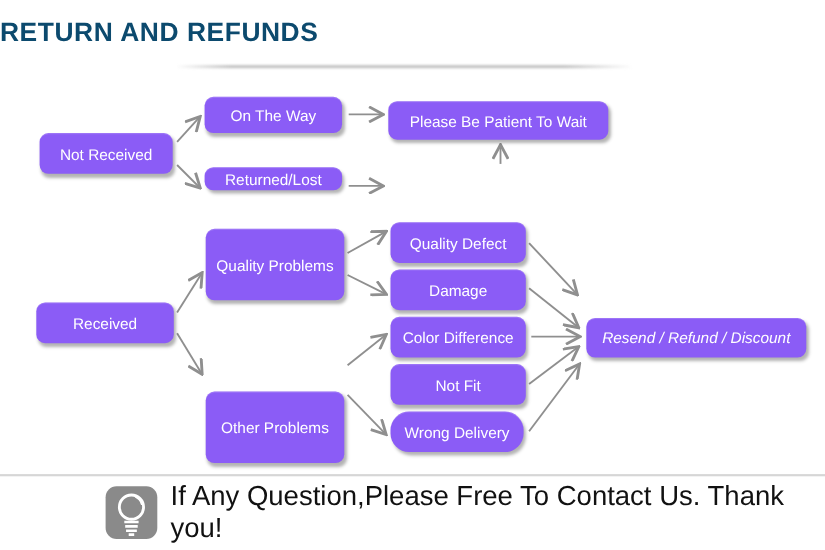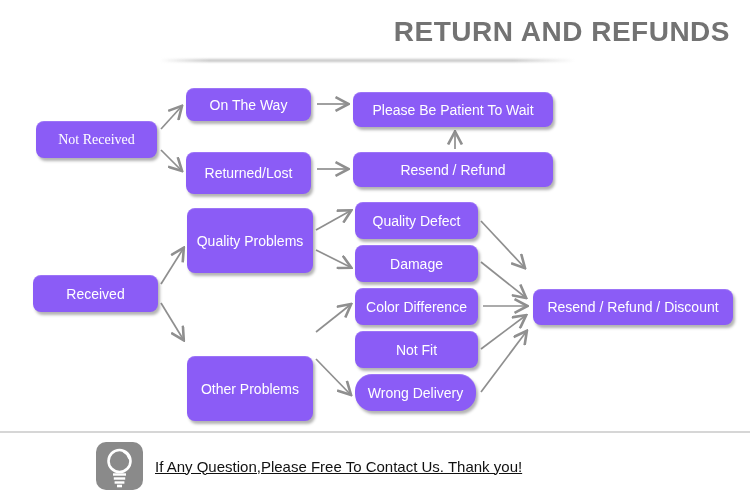--- a/index.html
+++ b/index.html
@@ -9,25 +9,25 @@
     height: 500px;
     background: #ffffff;
     font-family: "Liberation Sans", sans-serif;
     overflow: hidden;
   }
   .page-title {
     position: absolute;
     left: 0; top: 16px;
     width: 730px;
     margin: 0;
-    text-align: right;
-    font-size: 28px;
+    text-align: left;
+    font-size: 24px;
     font-weight: bold;
     letter-spacing: 0.5px;
-    color: #737373;
+    color: #0c4a6e;
   }
   .title-underline {
     position: absolute;
     left: 160px; top: 59px;
     width: 415px; height: 3px;
     border-radius: 2px;
     background: linear-gradient(to right, rgba(200,200,200,0), #c6c6c6 12%, #c6c6c6 85%, rgba(200,200,200,0));
     filter: blur(0.8px);
   }
   svg.arrows {
@@ -40,34 +40,34 @@
     background: #8b5cf6;
     color: #ffffff;
     display: flex;
     align-items: center;
     justify-content: center;
     text-align: center;
     border-radius: 8px;
     font-size: 14px;
     box-shadow: 2px 3px 3px rgba(0,0,0,0.3), inset 0 1px 0 rgba(255,255,255,0.15);
   }
-  #b-not-received            { left: 36px;  top: 121px; width: 121px; height: 37px; font-family: Liberation Serif, serif; }
+  #b-not-received            { left: 36px;  top: 121px; width: 121px; height: 37px; }
   #b-on-the-way              { left: 186px; top: 88px;  width: 125px; height: 33px; }
-  #b-returned-lost           { left: 186px; top: 152px; width: 125px; height: 42px; }
+  #b-returned-lost           { left: 186px; top: 152px; width: 125px; height: 21px; }
   #b-patient-wait            { left: 353px; top: 92px;  width: 200px; height: 35px; }
   #b-resend-refund           { left: 353px; top: 152px; width: 200px; height: 35px; }
   #b-quality-problems        { left: 187px; top: 208px; width: 126px; height: 65px; }
   #b-received                { left: 33px;  top: 275px; width: 125px; height: 37px; }
   #b-other-problems          { left: 187px; top: 313px; width: 126px; height: 65px; margin-top: 43px; }
   #b-quality-defect          { left: 355px; top: 202px; width: 123px; height: 37px; }
   #b-damage                  { left: 355px; top: 245px; width: 123px; height: 37px; }
   #b-color-difference        { left: 355px; top: 288px; width: 123px; height: 37px; }
   #b-not-fit                 { left: 355px; top: 331px; width: 123px; height: 37px; }
   #b-wrong-delivery          { left: 355px; top: 374px; width: 121px; height: 37px; border-radius: 17px; }
-  #b-resend-refund-discount  { left: 533px; top: 289px; width: 200px; height: 36px; }
+  #b-resend-refund-discount  { left: 533px; top: 289px; width: 200px; height: 36px; font-style: italic; }
 
   .footer-divider {
     position: absolute;
     left: 0; top: 431px;
     width: 750px; height: 2px;
     background: #d6d6d6;
   }
   .bulb-badge {
     position: absolute;
     left: 96px; top: 442px;
@@ -77,23 +77,22 @@
     display: flex;
     align-items: center;
     justify-content: center;
   }
   .footer-text {
     position: absolute;
     left: 155px; top: 442px;
     height: 48px;
     display: flex;
     align-items: center;
-    font-size: 15px;
+    font-size: 25px;
     color: #111111;
-    text-decoration: underline;
   }
 </style>
 </head>
 <body>
 
 <div class="canvas">
 
   <h1 class="page-title">RETURN AND REFUNDS</h1>
   <div class="title-underline"></div>
 
@@ -128,23 +127,20 @@
   </div>
   <div class="box" id="b-on-the-way">
     <span>On The Way</span>
   </div>
   <div class="box" id="b-returned-lost">
     <span>Returned/Lost</span>
   </div>
   <div class="box" id="b-patient-wait">
     <span>Please Be Patient To Wait</span>
   </div>
-  <div class="box" id="b-resend-refund">
-    <span>Resend / Refund</span>
-  </div>
   <div class="box" id="b-quality-problems">
     <span>Quality Problems</span>
   </div>
   <div class="box" id="b-received">
     <span>Received</span>
   </div>
   <div class="box" id="b-other-problems">
     <span>Other Problems</span>
   </div>
   <div class="box" id="b-quality-defect">

